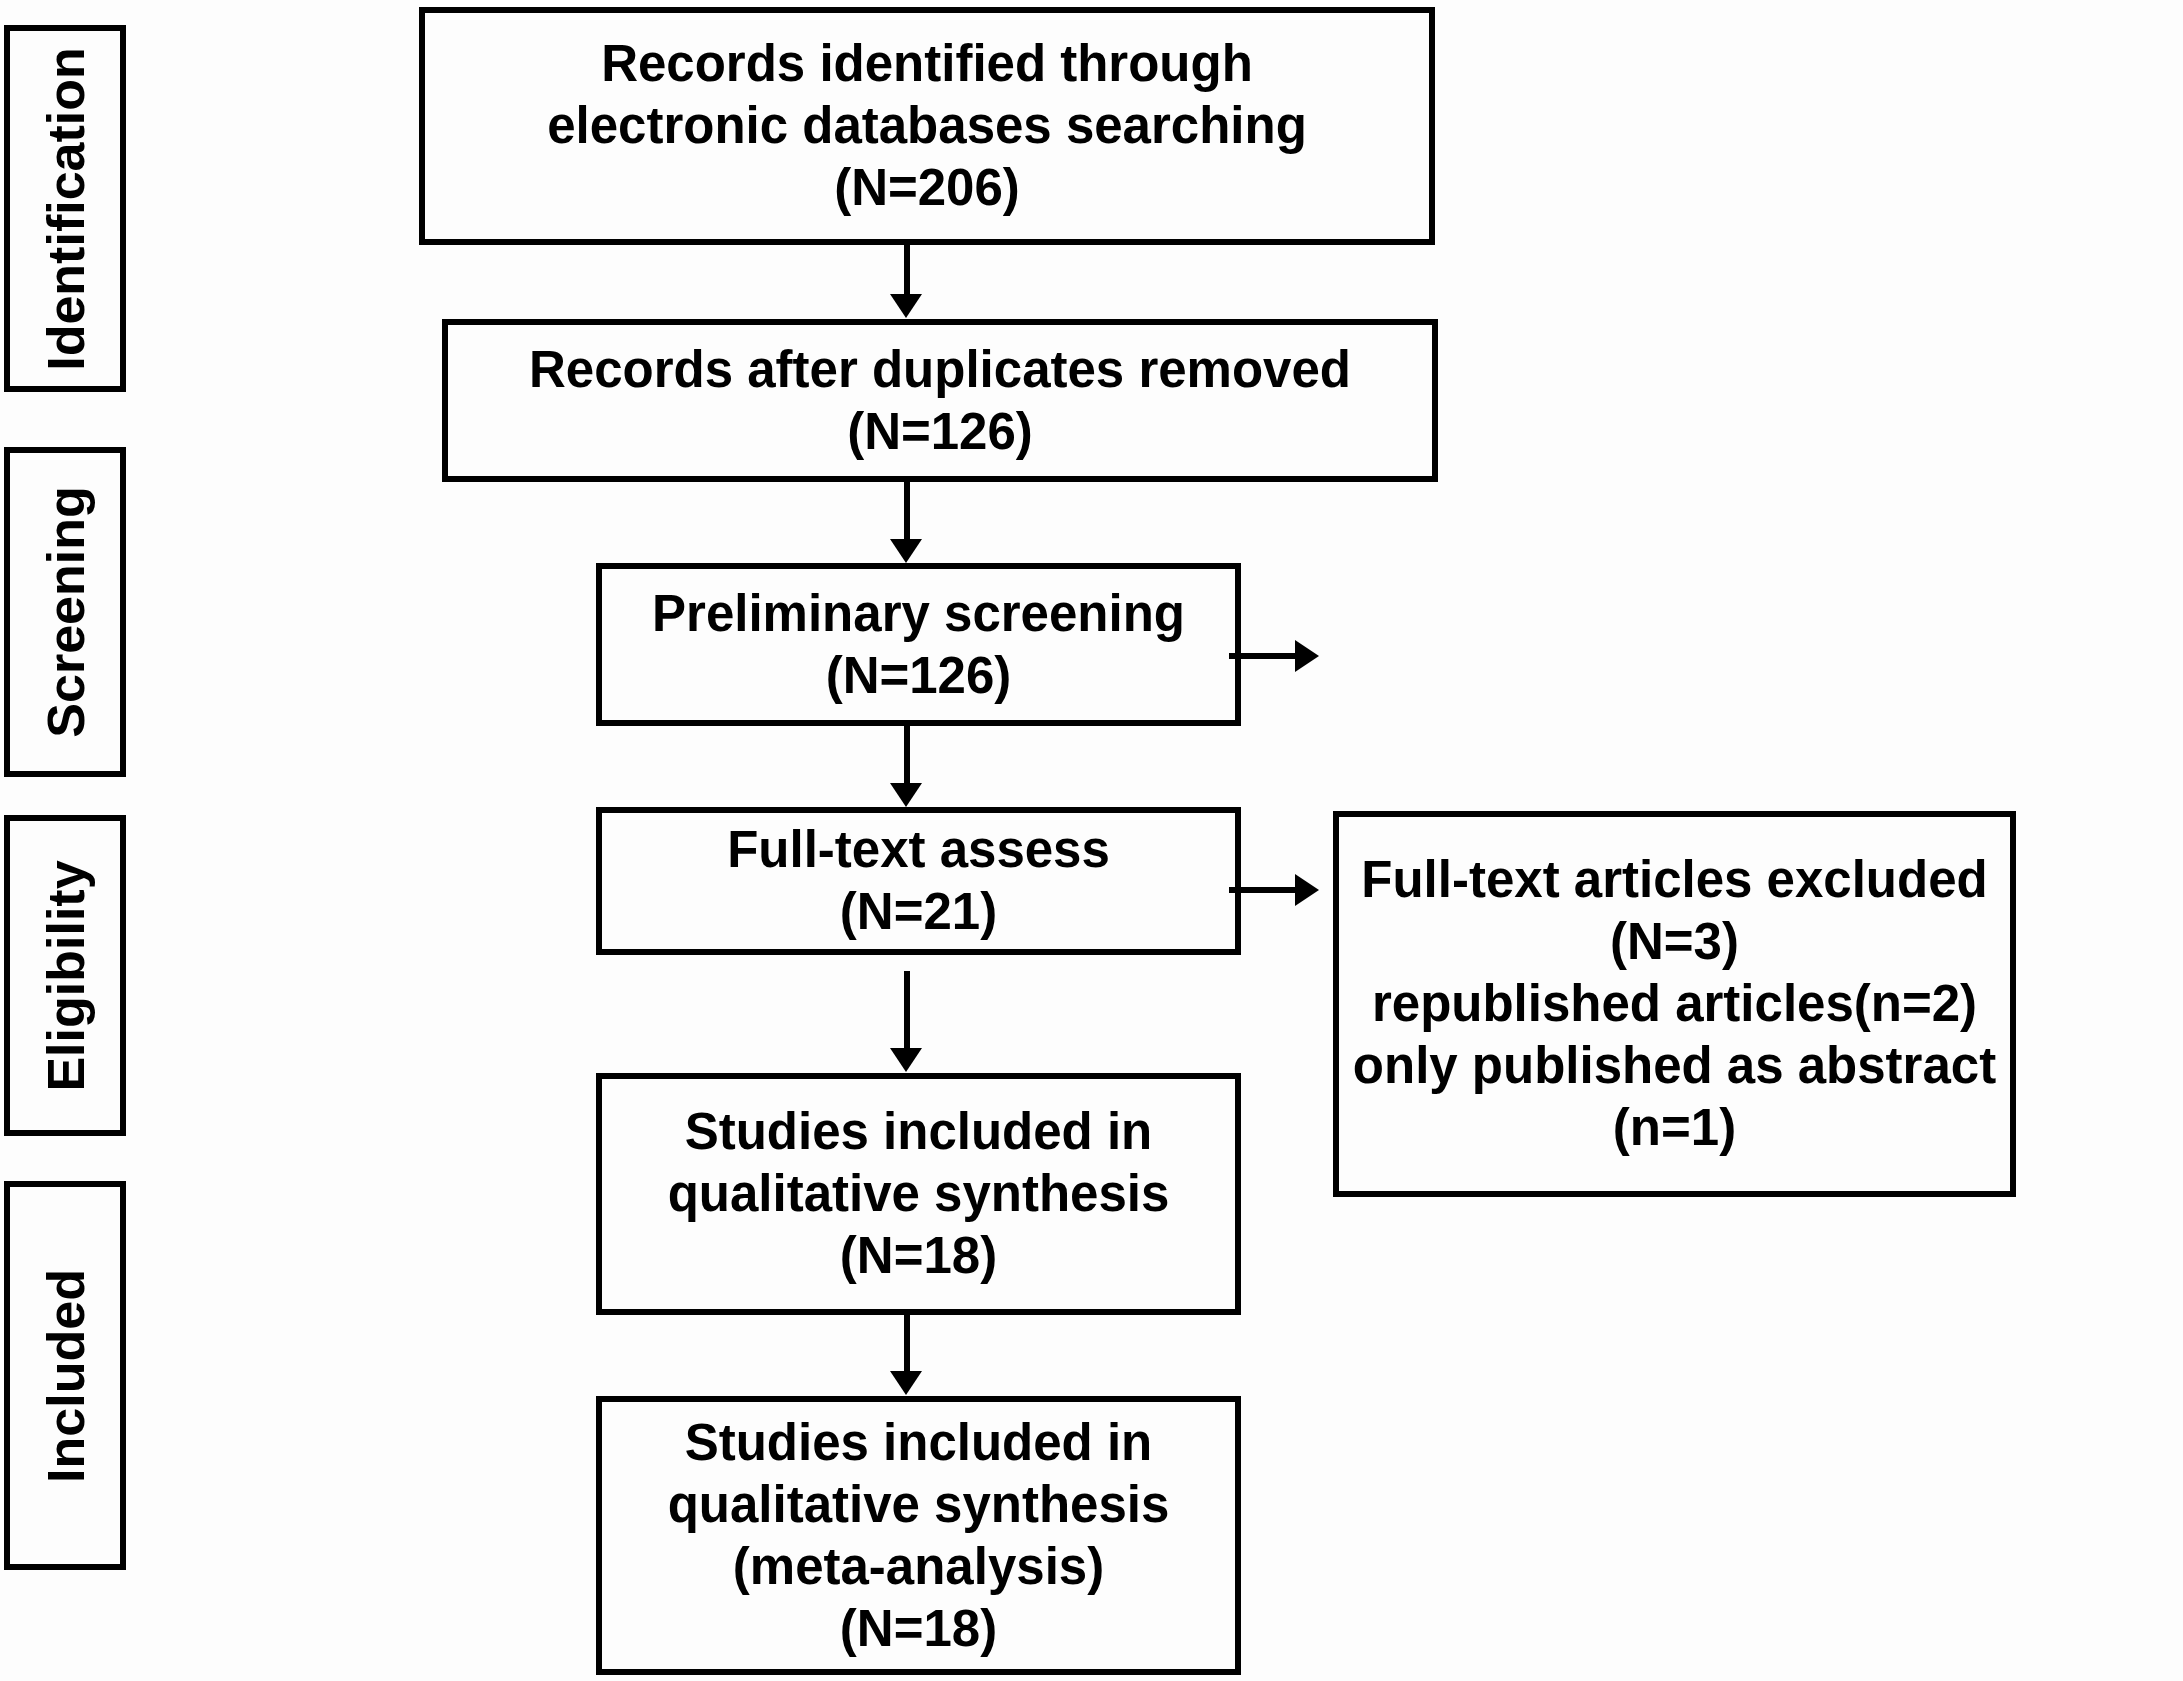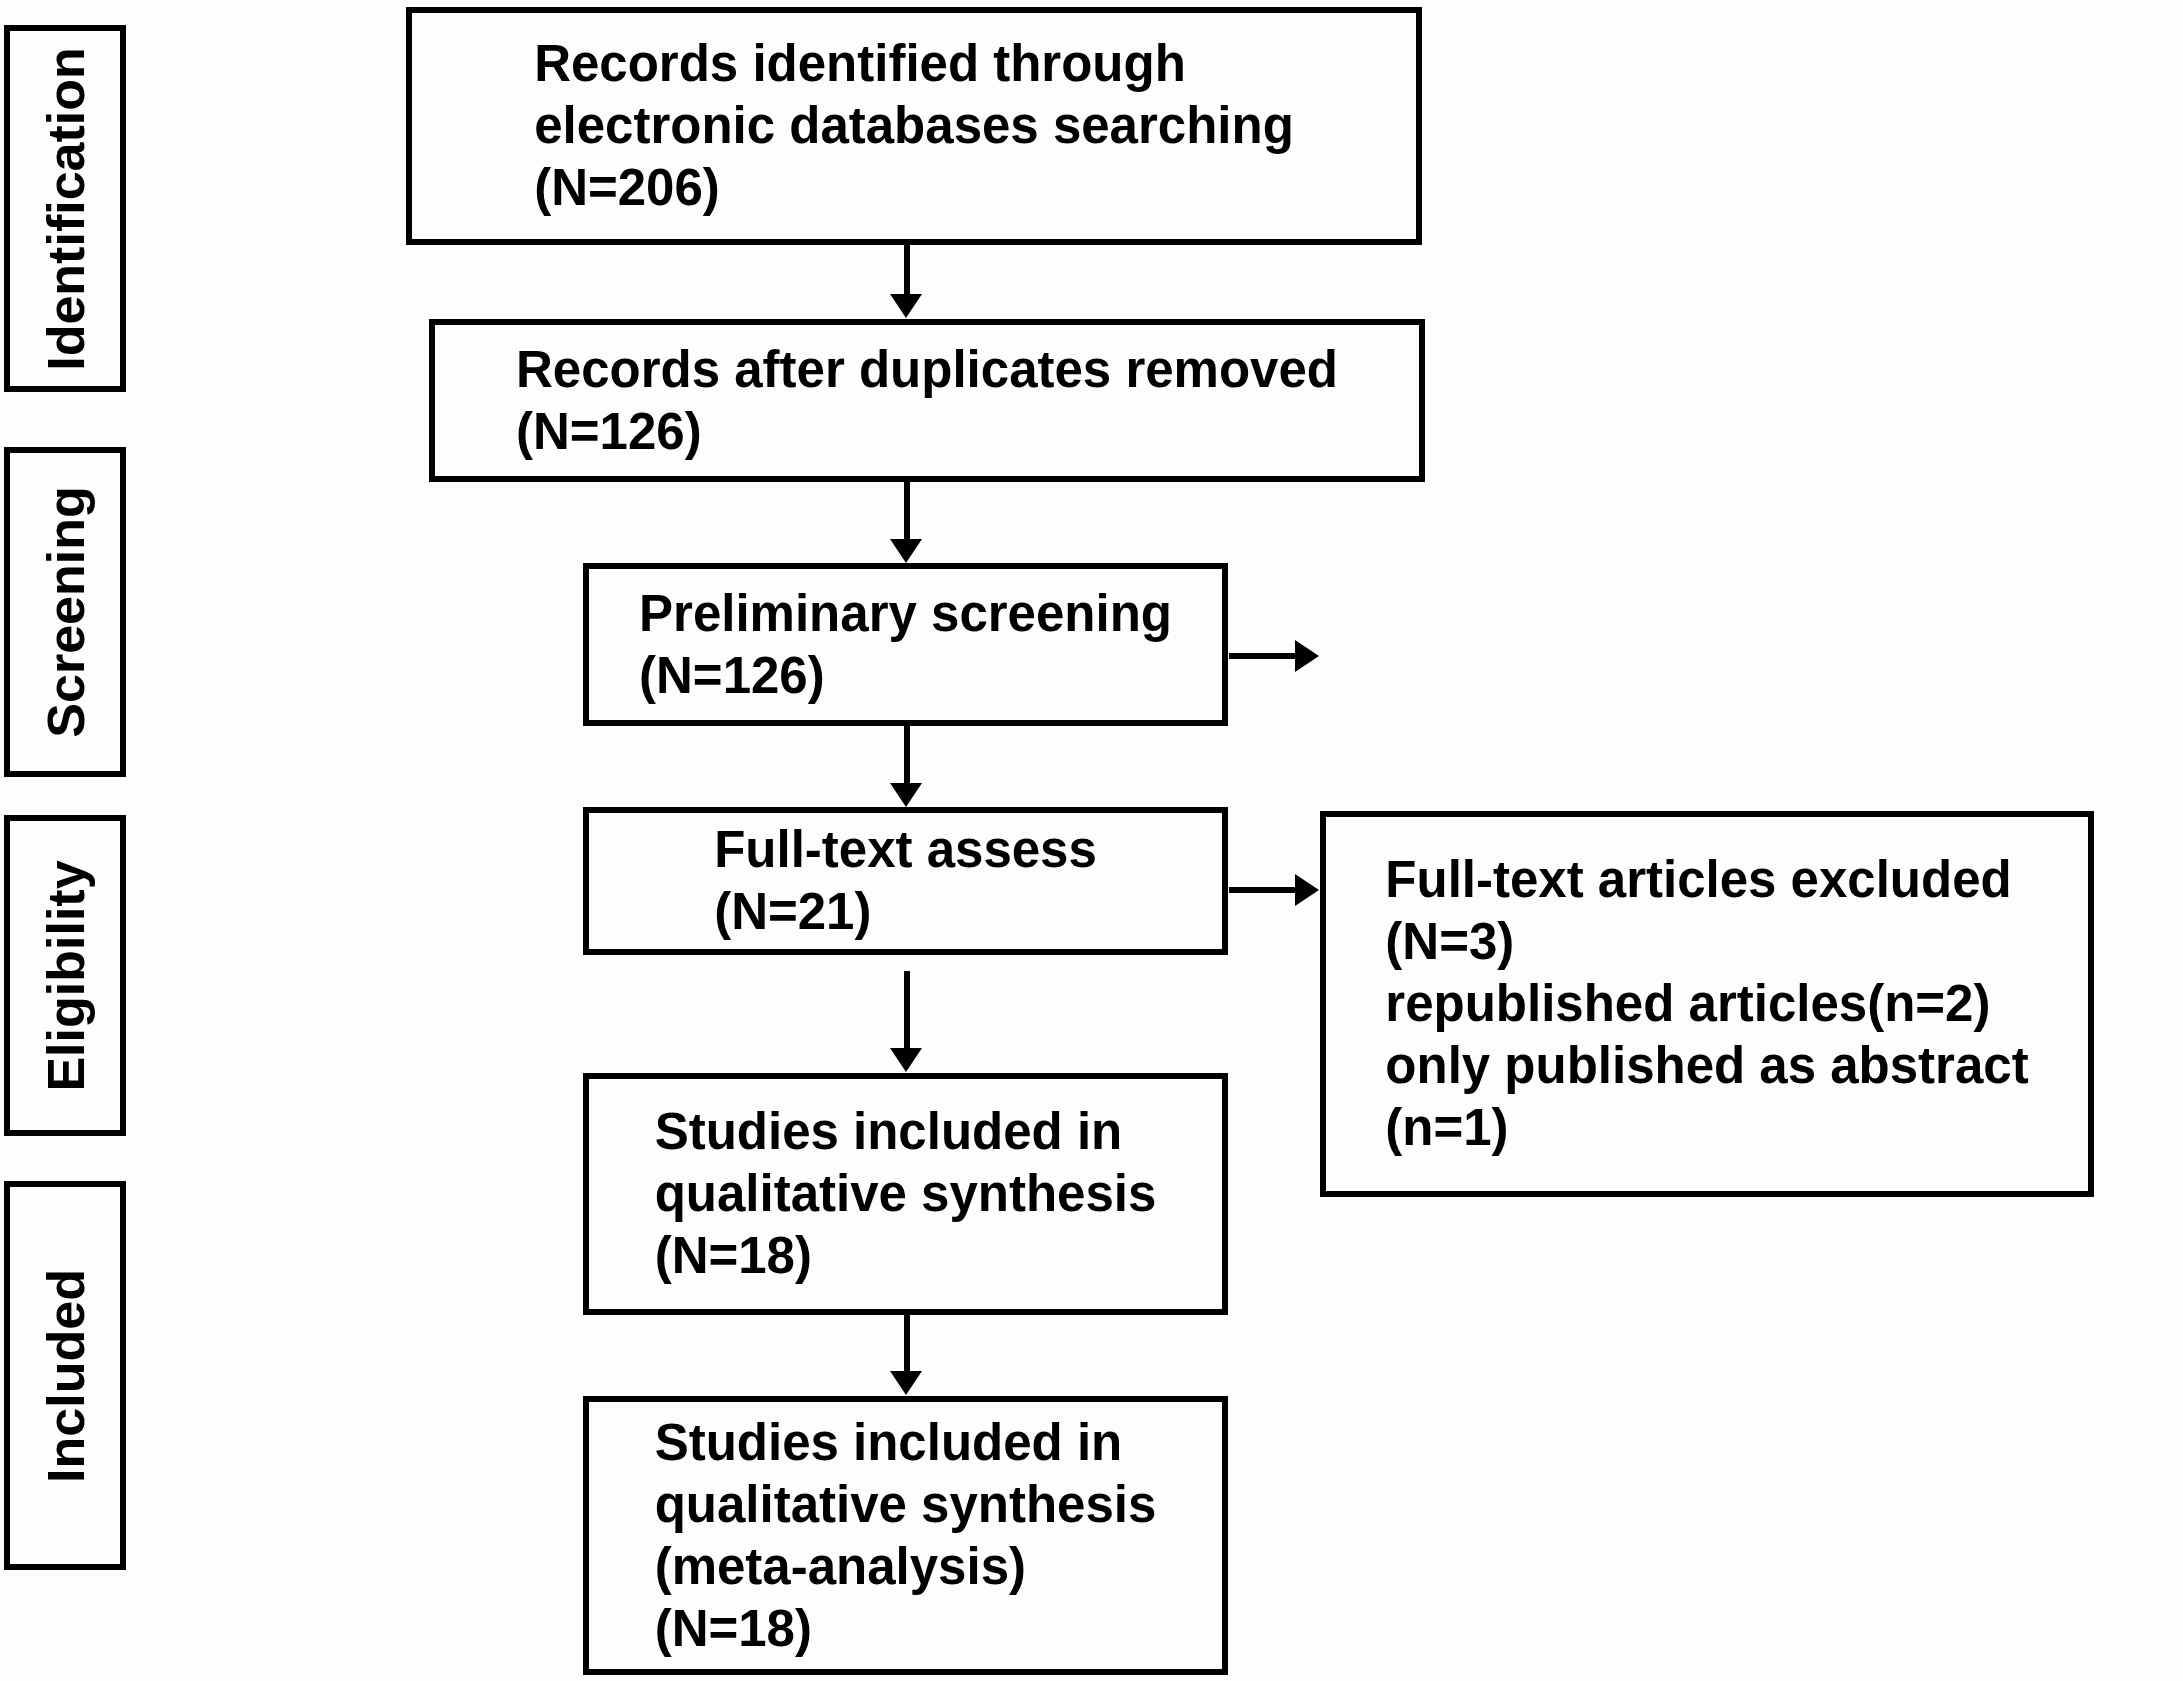--- a/index.html
+++ b/index.html
@@ -19,27 +19,28 @@
     width: 2184px; height: 1681px;
     background: var(--bg);
   }
   .box {
     position: absolute;
     border: 6.1px solid var(--line);
     background: var(--bg);
     display: flex;
     align-items: center;
     justify-content: center;
-    text-align: left;
+    text-align: center;
     color: var(--text);
     font-weight: 700;
     font-size: 51px;
     line-height: 62px;
     white-space: pre-line;
     letter-spacing: 0px;
+    margin-left: 13px;
   }
   .stage {
     position: absolute;
     left: 4.4px;
     width: 122px;
     border: 6.1px solid var(--line);
     background: var(--bg);
     display: flex;
     align-items: center;
     justify-content: center;
@@ -72,21 +73,21 @@
   #stage-screening      { top: 447px;  height: 330px; }
   #stage-eligibility    { top: 815px;  height: 321px; }
   #stage-included       { top: 1181px; height: 389px; }
 
   
   #box-identified        { left: 406px;  top: 7px;    width: 1016px; height: 238px; }
   #box-deduplicated      { left: 429px;  top: 319px;  width: 996px; height: 163px; }
   #box-screening         { left: 583px;  top: 563px;  width: 645px;  height: 163px; }
   #box-records-excluded  { left: 1320px; top: 563px;  width: 611px;  height: 164px; }
   #box-fulltext          { left: 583px;  top: 807px;  width: 645px;  height: 148px; }
-  #box-fulltext-excluded { left: 1320px; top: 811px;  width: 774px;  height: 386px; }
+  #box-fulltext-excluded { left: 1320px; top: 811px;  width: 683px;  height: 386px; }
   #box-qualitative       { left: 583px;  top: 1073px; width: 645px;  height: 242px; }
   #box-meta              { left: 583px;  top: 1396px; width: 645px;  height: 279px; }
 
   
   #a1-shaft { left: 904px; top: 243px;  height: 54px; }
   #a1-head  { left: 890px; top: 294px; }
   #a2-shaft { left: 904px; top: 480px;  height: 61px; }
   #a2-head  { left: 890px; top: 539px; }
   #a3-shaft { left: 904px; top: 725px;  height: 59px; }
   #a3-head  { left: 890px; top: 783px; }

